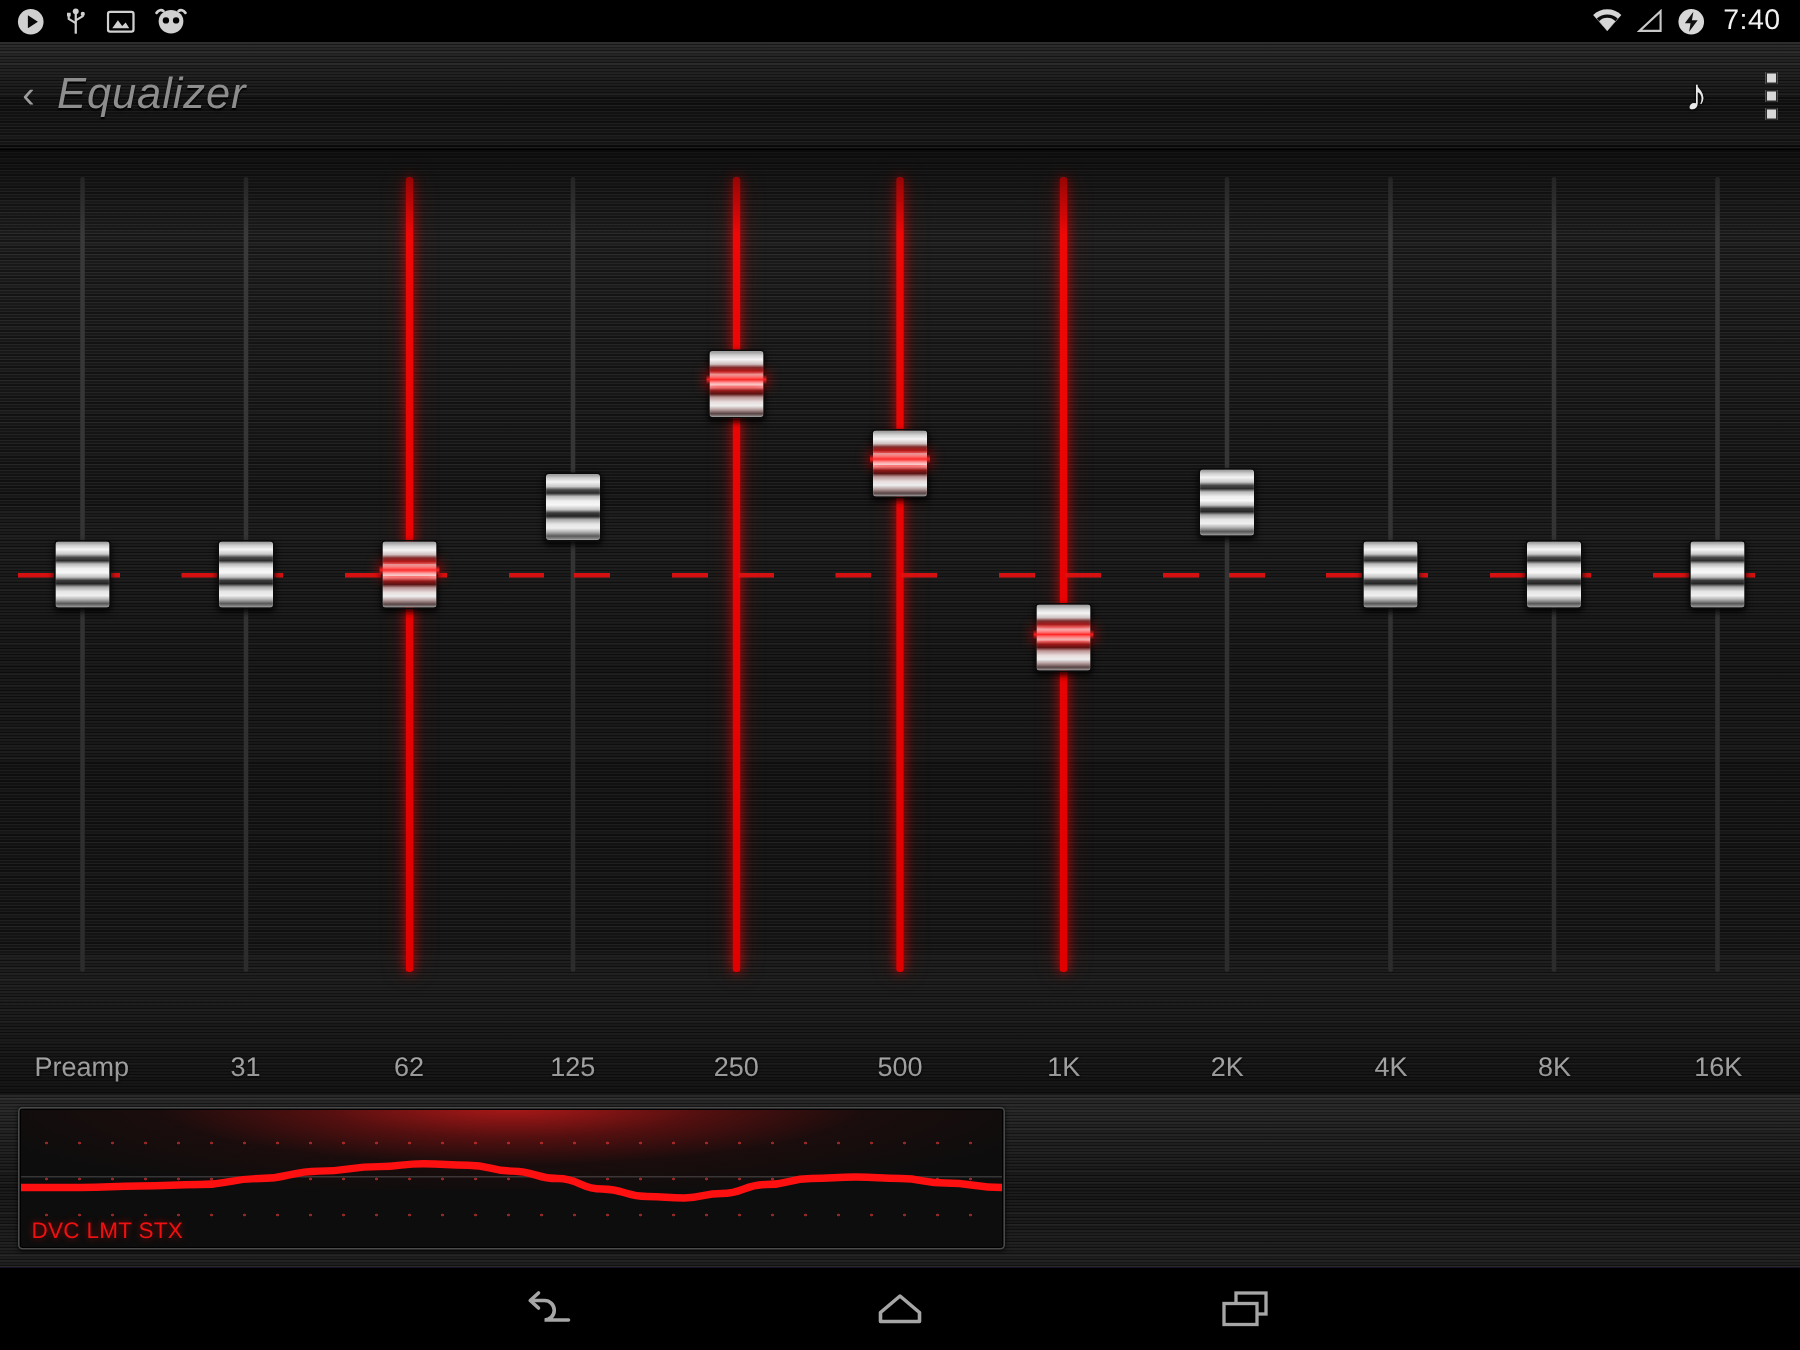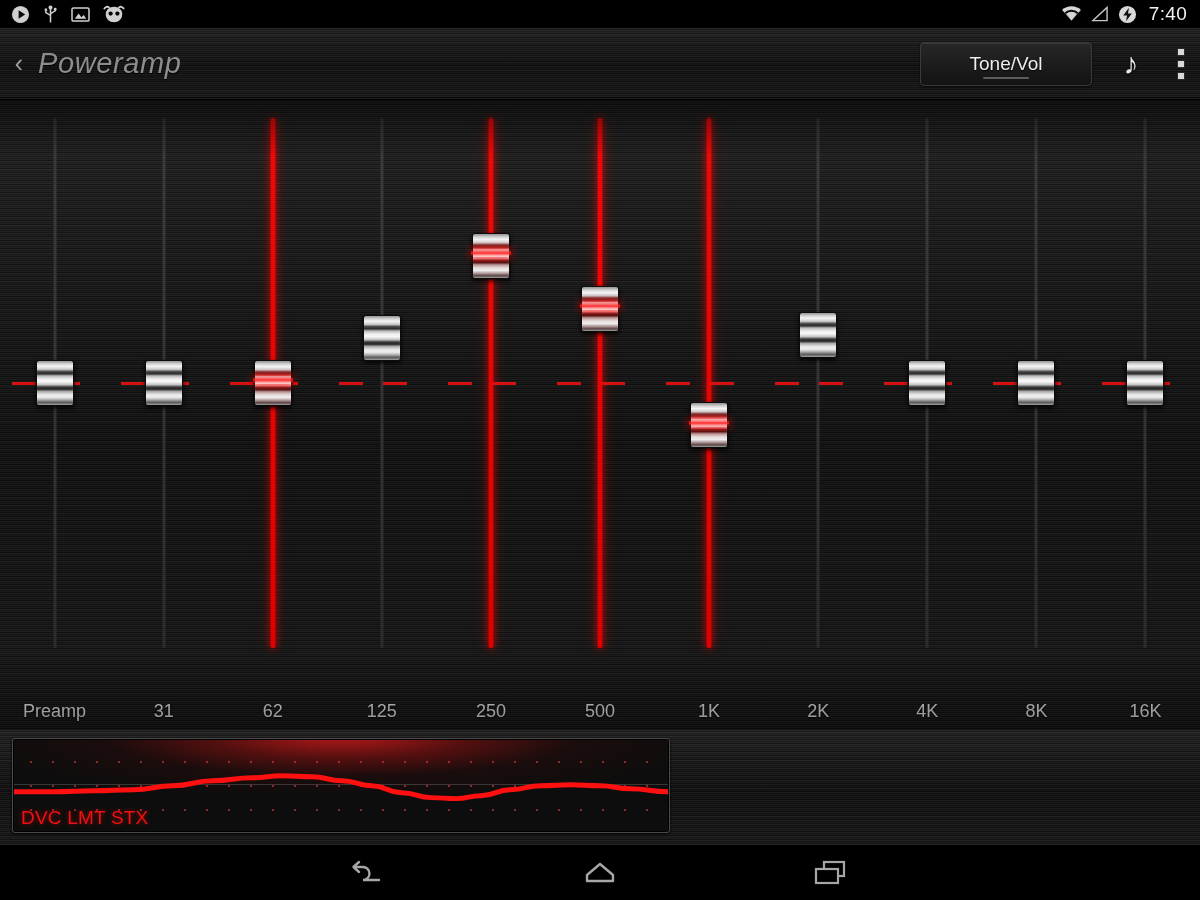--- a/index.html
+++ b/index.html
@@ -249,21 +249,21 @@
     background-size:22px 24px;
     background-position:6px 10px;
   }
   #viz-centerline {
     position:absolute; left:0; right:0; top:48%;
     height:1px; background:rgba(200,200,200,.22);
   }
   #viz-curve { position:absolute; inset:0; }
   #viz-label {
     position:absolute; left:7px; bottom:2px;
-    color:#ee1111; font-size:19px; letter-spacing:.2px;
+    color:#ee1111; font-size:15px; letter-spacing:.2px;
     text-shadow:0 0 5px rgba(255,0,0,.55);
   }
 
   
   #nav-bar {
     position:absolute; left:0; top:845px;
     width:1200px; height:55px;
     background:#000;
     display:flex; align-items:center; justify-content:center;
     gap:160px;
@@ -317,27 +317,23 @@
       <svg class="sb-ico" width="19" height="19" viewBox="0 0 20 20">
         <circle cx="10" cy="10" r="9" fill="#d8d8d8"></circle>
         <polygon points="11.5,3 5.5,11 9.5,11 8.5,17 14.5,9 10.5,9" fill="#111"></polygon>
       </svg>
       <span id="clock">7:40</span>
     </div>
   </div>
 
   <div id="action-bar" class="brushed">
     <div id="back-chevron">‹</div>
-    <div id="app-title">Poweramp</div>
+    <div id="app-title">Equalizer</div>
 
     <div id="tab-group">
-      <div class="tab-btn">
-        <span class="tab-label">Tone/Vol</span>
-        <span class="tab-underline inactive"></span>
-      </div>
       <div id="note-btn">♪</div>
       <div id="overflow-btn">
         <i></i>
         <i></i>
         <i></i>
       </div>
     </div>
   </div>
 
   <div id="eq-area" class="brushed">

